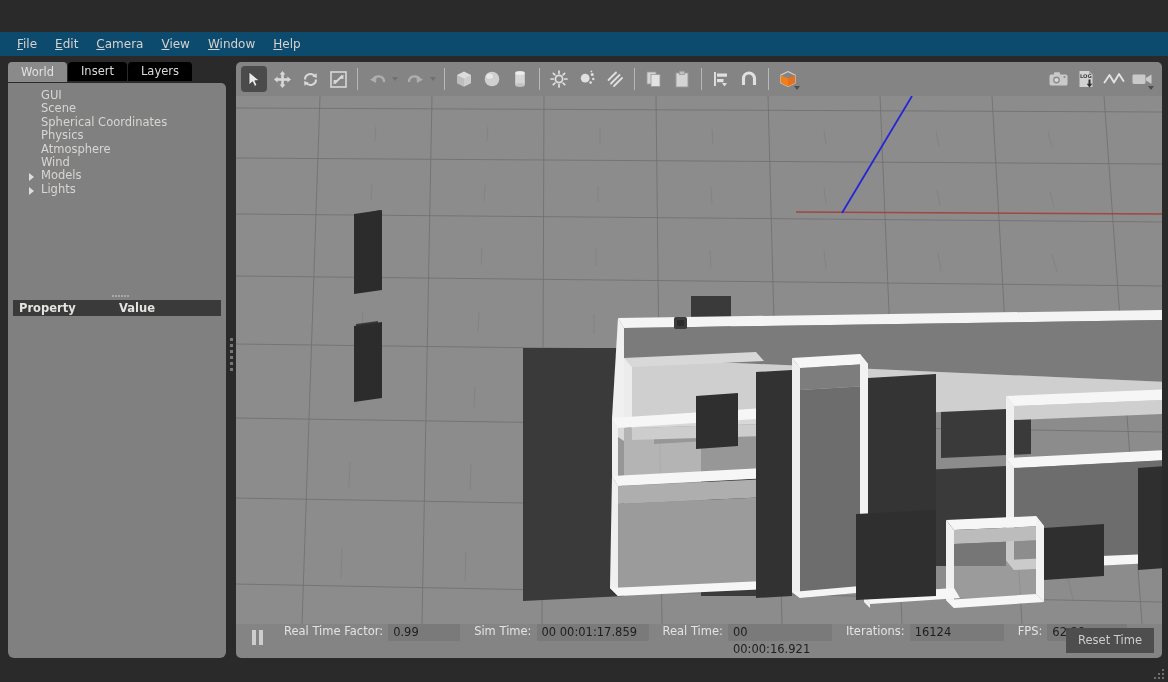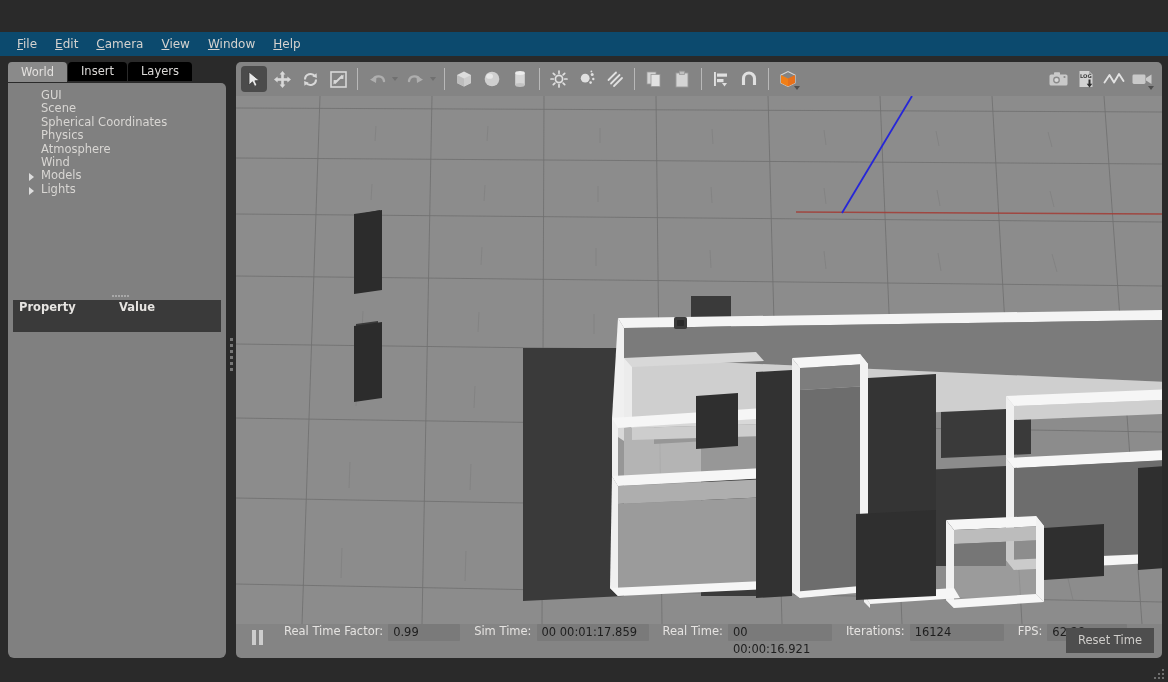--- a/index.html
+++ b/index.html
@@ -84,22 +84,22 @@
     width: 0; height: 0;
     border-left: 5px solid #ddd; border-top: 4px solid transparent; border-bottom: 4px solid transparent;
   }
   .grip-h {
     position: absolute; left: 104px; top: 211px; width: 24px; height: 5px;
   }
   .grip-h i {
     float: left; width: 2px; height: 2px; margin: 1px 1px 0 0; background: #a9a9a9;
   }
   .propheader {
-    position: absolute; left: 5px; top: 217px; width: 208px; height: 32px;
-    background: #3a3a3a; display: flex; 
+    position: absolute; left: 5px; top: 217px; width: 208px; height: 16px;
+    background: #3a3a3a; display: flex; align-items: center;
   }
   .propheader span { color: #e6e4e1; font-size: 11.5px; font-weight: bold; }
   .propheader .c1 { width: 100px; padding-left: 6px; }
   .propheader .c2 { }
 
   
   .vsplit {
     position: absolute; left: 226px; top: 62px; width: 10px; height: 596px;
     background: #2a2a2a;
   }

